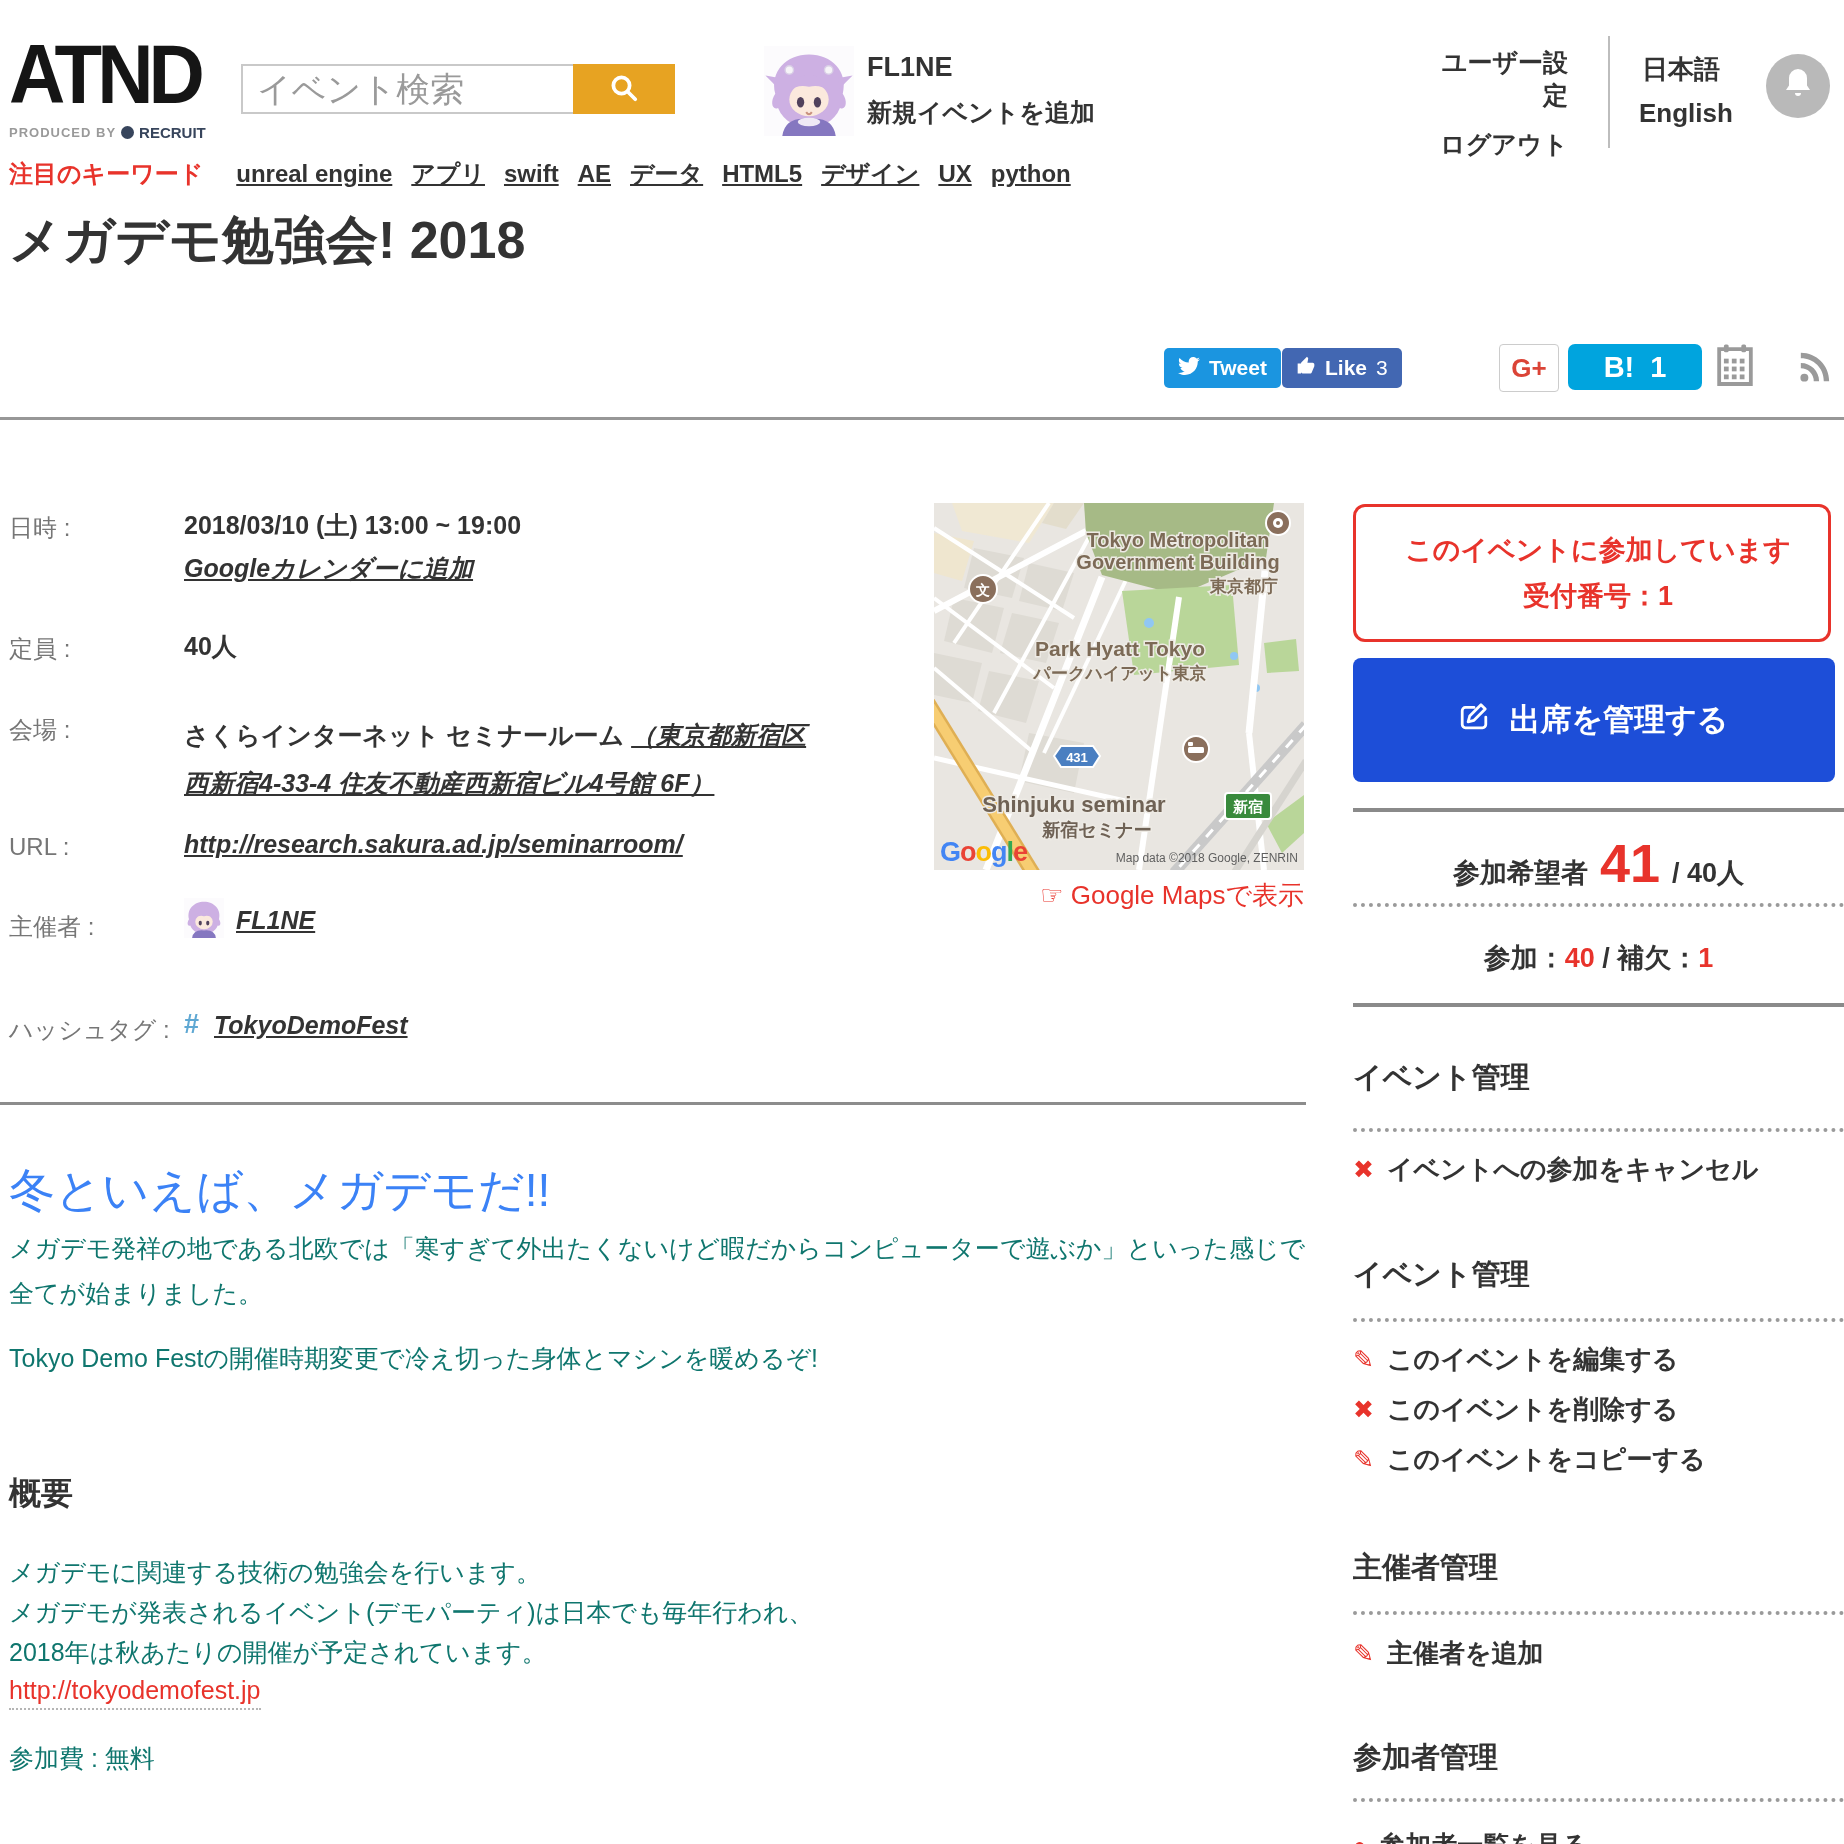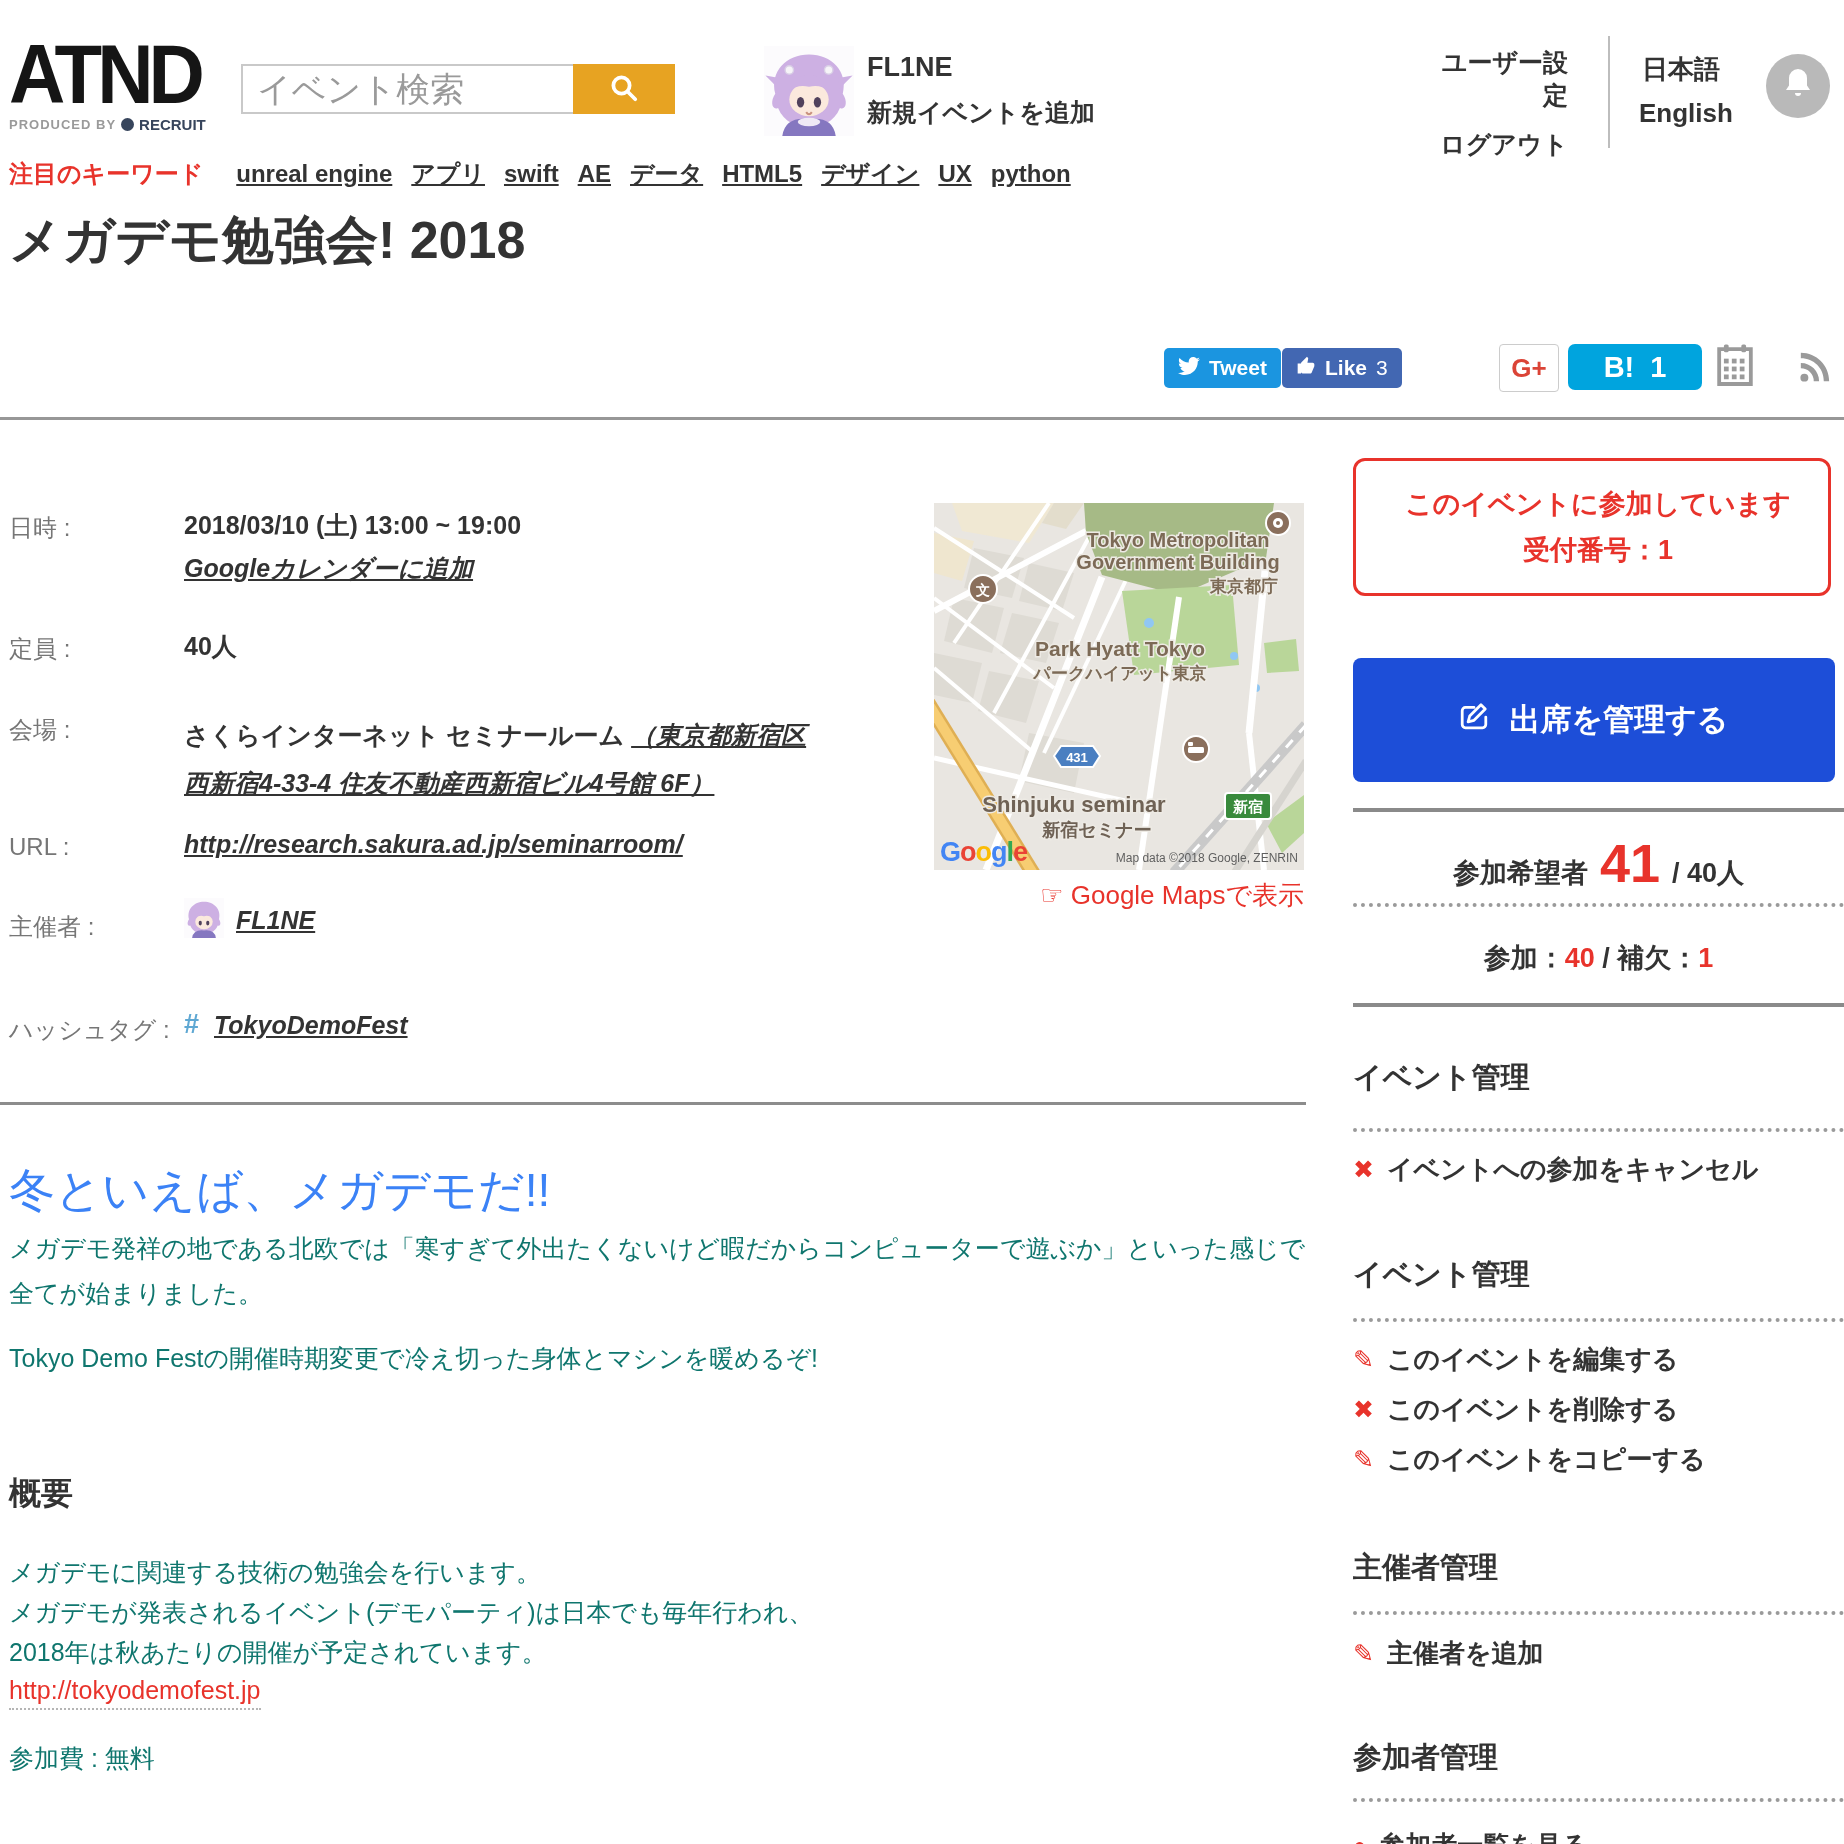--- a/index.html
+++ b/index.html
@@ -3,21 +3,21 @@
 <meta charset="utf-8">
 <style>
   html,body{margin:0;padding:0;background:#fff;}
   body{font-family:"Liberation Sans","DejaVu Sans",sans-serif;color:#333;}
   #app{position:relative;width:1844px;height:1844px;overflow:hidden;background:#fff;}
   .abs{position:absolute;}
   a{text-decoration:none;color:inherit;cursor:pointer;}
 
   
   .logo-text{font-size:78px;font-weight:900;letter-spacing:-5px;color:#151515;line-height:72px;display:inline-block;transform:scaleY(1.08);}
-  .logo-sub{font-size:13px;font-weight:700;color:#9a9a9a;letter-spacing:1px;margin-top:6px;display:flex;align-items:center;gap:5px;}
+  .logo-sub{font-size:13px;font-weight:700;color:#9a9a9a;letter-spacing:1px;margin-top:14px;display:flex;align-items:center;gap:5px;}
   .recruit-word{color:#37455c;font-size:15px;letter-spacing:0;}
   .rmark{width:13px;height:13px;border-radius:50%;background:#37455c;display:inline-block;}
   .search-wrap{display:flex;}
   .search-input{width:332px;height:50px;border:2px solid #c9c9c9;border-right:none;font-size:34px;padding:0 14px;color:#333;outline:none;font-family:inherit;box-sizing:border-box;}
   .search-input::placeholder{color:#9a9a9a;}
   .search-btn{width:102px;height:50px;background:#e7a322;border:none;display:flex;align-items:center;justify-content:center;cursor:pointer;}
   .hdr-name{font-size:27px;font-weight:700;color:#333;}
   .hdr-add{font-size:25px;font-weight:700;color:#333;}
   .hdr-right{display:flex;flex-direction:column;align-items:flex-end;gap:16px;font-size:25px;font-weight:700;color:#333;text-align:right;}
   .vdiv{width:2px;height:112px;background:#bdbdbd;}
@@ -324,21 +324,21 @@
       <text x="364" y="359" font-size="12" text-anchor="end" fill="#5f5f5f">Map data ©2018 Google, ZENRIN</text>
     </svg>
     <div class="glogo"><span class="g1">G</span><span class="g2">o</span><span class="g3">o</span><span class="g4">g</span><span class="g5">l</span><span class="g6">e</span></div>
   </div>
 
   <div class="abs maps-link" style="left:934px;top:878px;width:370px;">
     <span>☞</span>
     <a style="color:#e8332b;">Google Mapsで表示</a>
   </div>
 
-  <div class="abs status-box" style="left:1353px;top:458px;padding-left:12px;">
+  <div class="abs status-box" style="left:1353px;top:504px;padding-left:12px;">
     <span class="status-line">このイベントに参加しています</span>
     <span class="status-line">受付番号：1</span>
   </div>
 
   <button class="abs teal-btn" style="left:1353px;top:658px;">
     <span>
       <svg width="30" height="30" viewBox="0 0 28 28" fill="none" stroke="#fff" stroke-width="2.6" stroke-linecap="round" stroke-linejoin="round">
         <path d="M25 15v7a3 3 0 0 1-3 3H6a3 3 0 0 1-3-3V9a3 3 0 0 1 3-3h8"></path>
         <path d="M20.5 3.5l4 4L14 18l-5.5 1.5L10 14z"></path>
       </svg>

